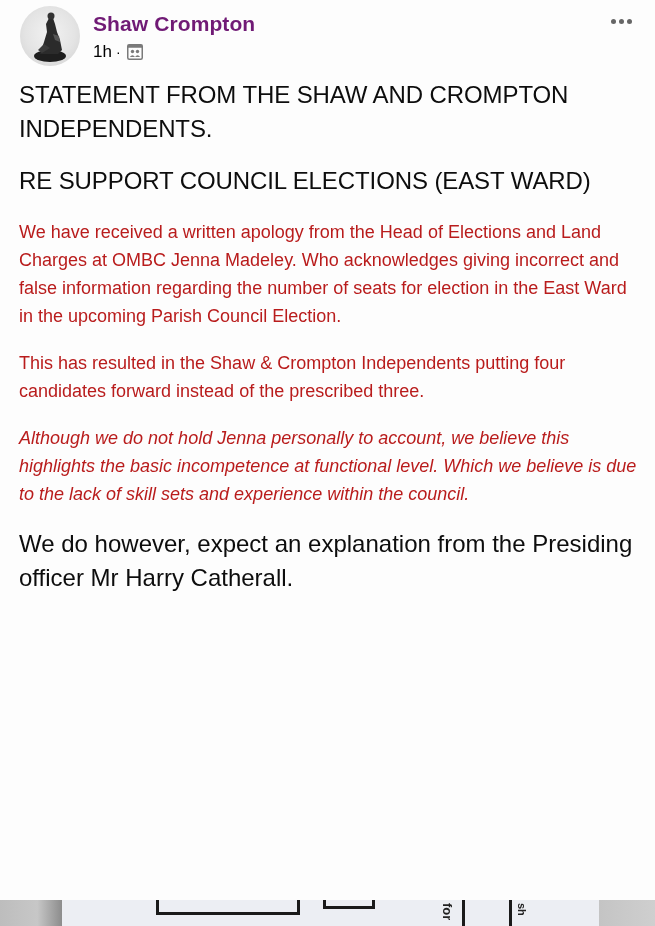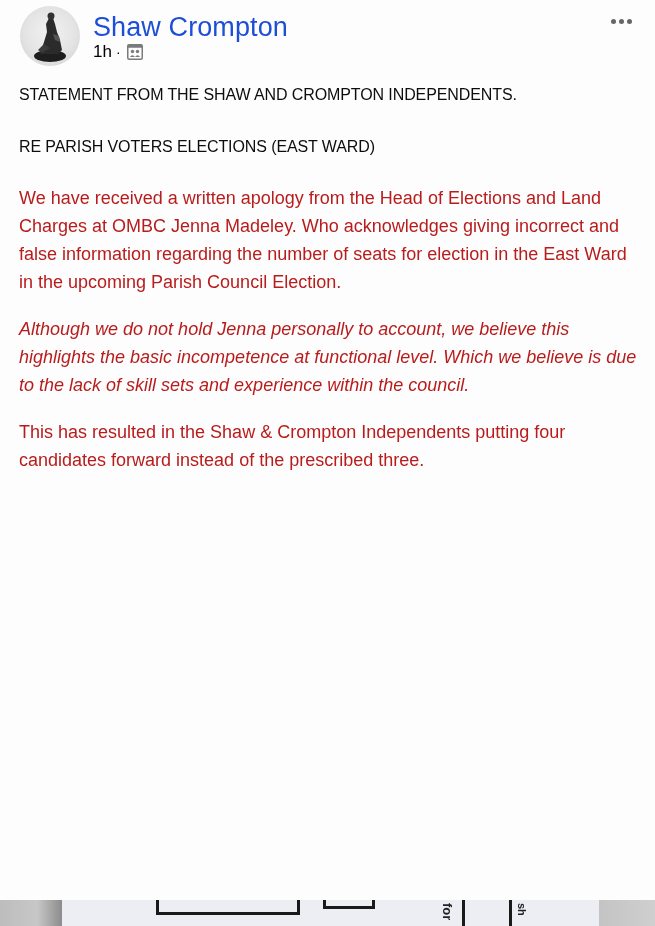--- a/index.html
+++ b/index.html
@@ -26,23 +26,23 @@
       width: 60px; height: 60px;
       border-radius: 50%;
       background: radial-gradient(circle at 50% 45%, #f2f2f2 0%, #e4e4e4 55%, #d0d0d0 100%);
       overflow: hidden;
       cursor: pointer;
     }
     .avatar svg { position: absolute; left: 0; top: 0; }
     .author-name {
       position: absolute;
       left: 93px; top: 12px;
-      font-size: 27px;
-      font-weight: 400;
-      color: #1d4ed8;
+      font-size: 21px;
+      font-weight: 700;
+      color: #701a75;
       letter-spacing: 0.1px;
       cursor: pointer;
     }
     .meta {
       position: absolute;
       left: 93px; top: 42px;
       font-size: 17px;
       color: #000000;
       display: flex;
       align-items: center;
@@ -70,21 +70,21 @@
       background: #666;
       display: block;
     }
     .post-body {
       position: absolute;
       left: 19px; top: 78px;
       width: 625px;
     }
     .post-body p { margin: 0; }
     .headline {
-      font-size: 16px;
+      font-size: 24px;
       font-weight: 500;
       line-height: 34px;
       color: #0d0d0d;
       letter-spacing: -0.1px;
     }
     .headline.h1 { margin-bottom: 18px; }
     .headline.h2 { margin-bottom: 20px; }
     .para {
       font-size: 18px;
       line-height: 28px;
@@ -170,24 +170,25 @@
   </div>
   <div class="more-button">
     <span></span>
     <span></span>
     <span></span>
   </div>
 </div>
 
 <div class="post-body">
   <p class="headline h1">STATEMENT FROM THE SHAW AND CROMPTON INDEPENDENTS.</p>
-  <p class="headline h2">RE PARISH VOTERS ELECTIONS (EAST WARD)</p>
+  <p class="headline h2">RE SUPPORT COUNCIL ELECTIONS (EAST WARD)</p>
   <p class="para">We have received a written apology from the Head of Elections and Land Charges at OMBC Jenna Madeley. Who acknowledges giving incorrect and false information regarding the number of seats for election in the East Ward in the upcoming Parish Council Election.</p>
+  <p class="para">This has resulted in the Shaw &amp; Crompton Independents putting four candidates forward instead of the prescribed three.</p>
   <p class="para italic">Although we do not hold Jenna personally to account, we believe this highlights the basic incompetence at functional level. Which we believe is due to the lack of skill sets and experience within the council.</p>
-  <p class="para">This has resulted in the Shaw &amp; Crompton Independents putting four candidates forward instead of the prescribed three.</p>
+  <p class="para large">We do however, expect an explanation from the Presiding officer Mr Harry Catherall.</p>
 </div>
 
 <div class="ballot-strip">
   <div class="edge-left"></div>
   <div class="paper">
     <div class="box box-1"></div>
     <div class="box box-2"></div>
     <div class="rot-text rot-for">for</div>
     <div class="box box-3"></div>
     <div class="rot-text rot-sh">sh</div>

